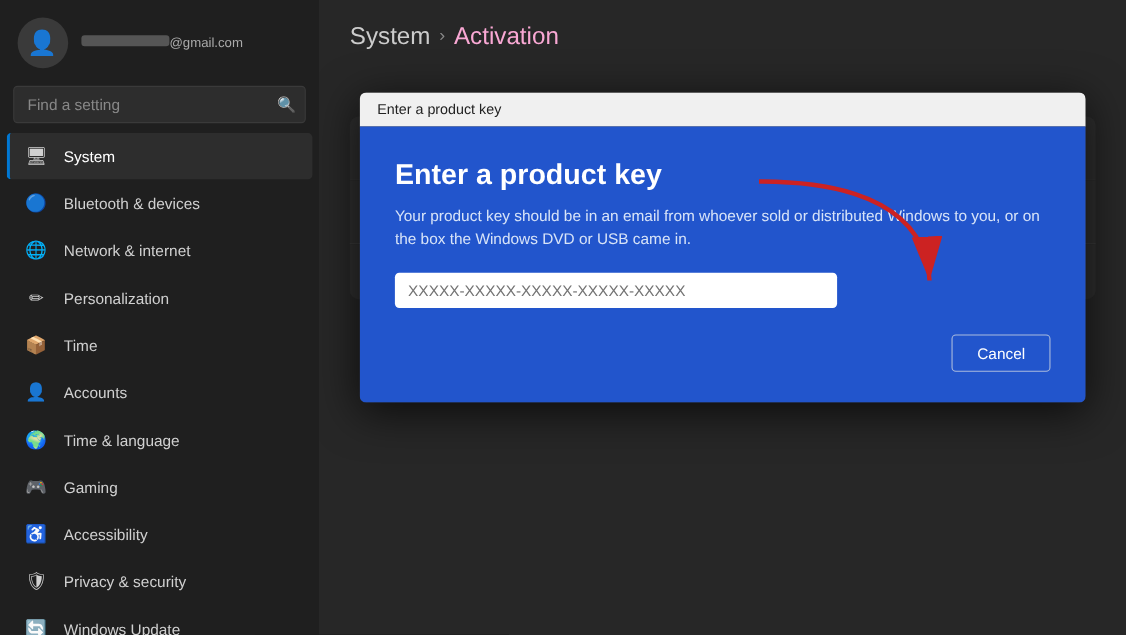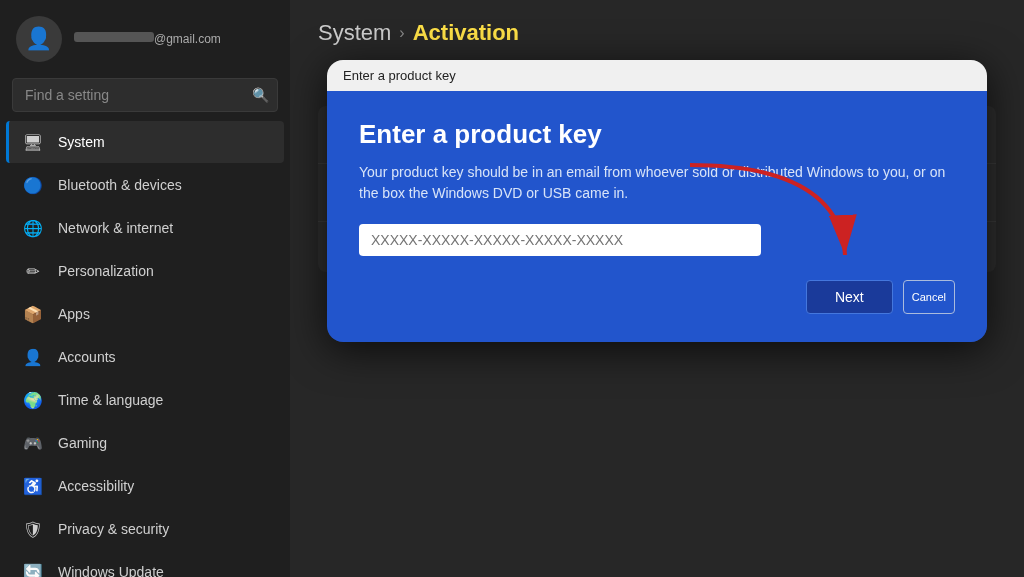--- a/index.html
+++ b/index.html
@@ -131,22 +131,22 @@
     }
     .page-header .system-label {
       color: #ccc;
       font-weight: 400;
     }
     .page-header .chevron {
       color: #888;
       font-size: 16px;
     }
     .page-header .page-title {
-      color: #fde047;
-      font-weight: 700;
+      color: #f9a8d4;
+      font-weight: 400;
     }
 
     .content-rows {
       display: flex;
       flex-direction: column;
       gap: 0;
       margin-top: 60px;
     }
     .content-row {
       display: flex;
@@ -196,23 +196,24 @@
       top: 0; left: 0; right: 0; bottom: 0;
       display: flex;
       align-items: flex-start;
       justify-content: center;
       padding-top: 60px;
       z-index: 10;
     }
 
     .modal {
       width: 660px;
-      border-radius: 16px;
+      border-radius: 6px;
       overflow: hidden;
       box-shadow: 0 8px 40px rgba(0,0,0,0.7);
+      margin-top: 24px;
     }
     .modal-titlebar {
       background: #f0f0f0;
       padding: 8px 16px;
       font-size: 13px;
       color: #222;
       display: flex;
       align-items: center;
     }
     .modal-body {
@@ -256,26 +257,26 @@
     .btn-next {
       padding: 8px 28px;
       background: #1a3a9a;
       border: 1.5px solid #4477dd;
       border-radius: 4px;
       color: #fff;
       font-size: 14px;
       cursor: pointer;
     }
     .btn-cancel {
-      padding: 8px 8px;
+      padding: 8px 22px;
       background: transparent;
       border: 1.5px solid #aabbdd;
       border-radius: 4px;
       color: #fff;
-      font-size: 11px;
+      font-size: 14px;
       cursor: pointer;
     }
 
     
     .arrow-svg {
       position: absolute;
       top: 155px;
       left: 370px;
       width: 220px;
       height: 130px;
@@ -312,21 +313,21 @@
     <div class="nav-item">
       <span class="nav-icon">🌐</span>
       <span class="nav-label">Network &amp; internet</span>
     </div>
     <div class="nav-item">
       <span class="nav-icon">✏</span>
       <span class="nav-label">Personalization</span>
     </div>
     <div class="nav-item">
       <span class="nav-icon">📦</span>
-      <span class="nav-label">Apps</span>
+      <span class="nav-label">Time</span>
     </div>
     <div class="nav-item">
       <span class="nav-icon">👤</span>
       <span class="nav-label">Accounts</span>
     </div>
     <div class="nav-item">
       <span class="nav-icon">🌍</span>
       <span class="nav-label">Time &amp; language</span>
     </div>
     <div class="nav-item">
@@ -391,19 +392,18 @@
   <div class="modal-overlay">
     <div class="modal">
       <div class="modal-titlebar">
         <span>Enter a product key</span>
       </div>
       <div class="modal-body">
         <div class="modal-title">Enter a product key</div>
         <div class="modal-description">Your product key should be in an email from whoever sold or distributed Windows to you, or on the box the Windows DVD or USB came in.</div>
         <input class="product-key-input" type="text" placeholder="XXXXX-XXXXX-XXXXX-XXXXX-XXXXX" style="">
         <div class="modal-footer">
-          <button class="btn-next">Next</button>
           <button class="btn-cancel">Cancel</button>
         </div>
       </div>
     </div>
   </div>
 </div>
 
 </body></html>

